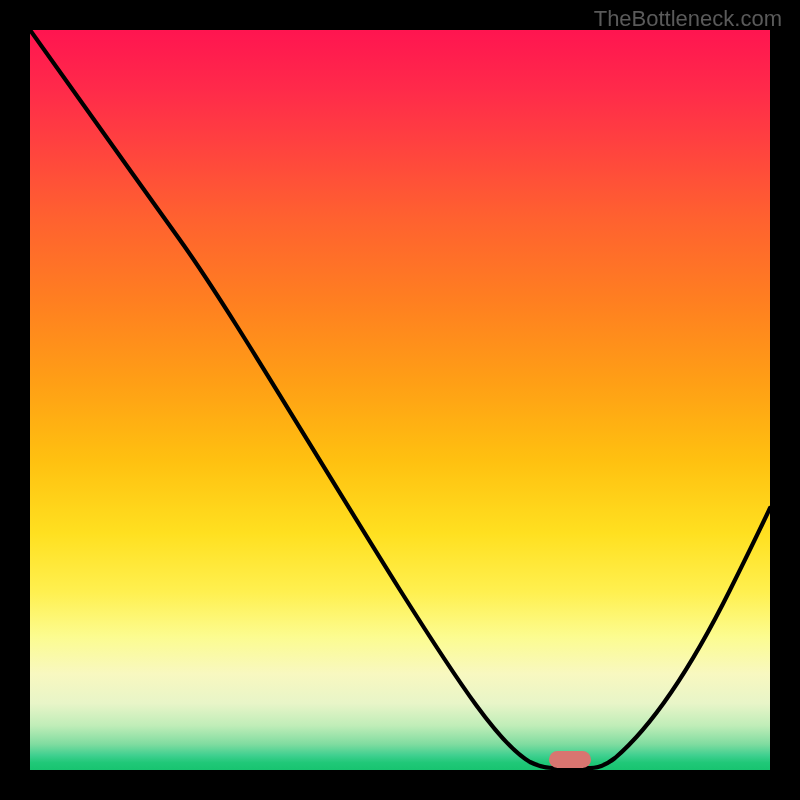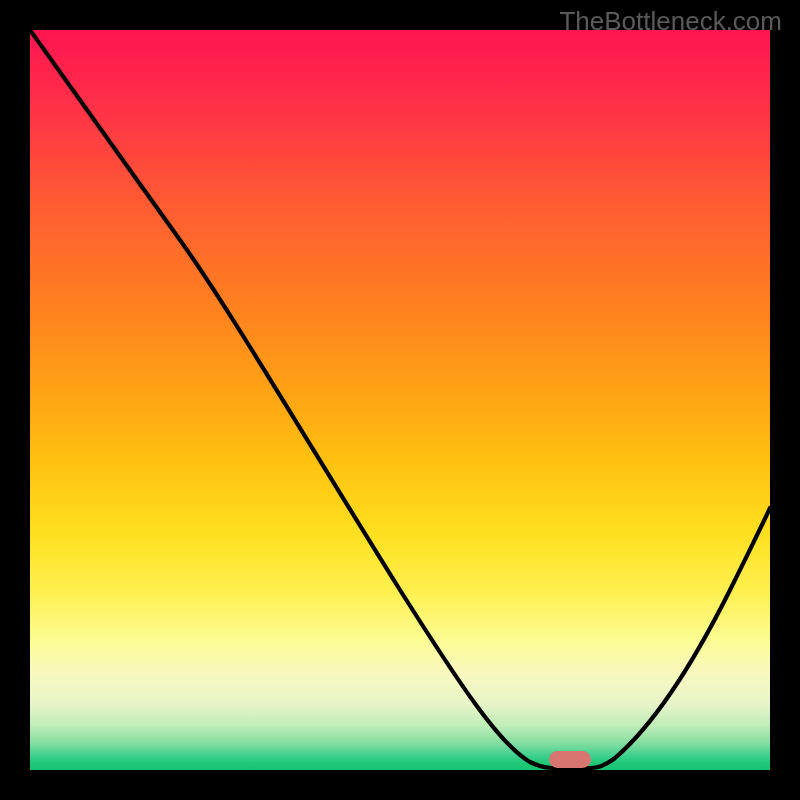--- a/index.html
+++ b/index.html
@@ -8,21 +8,21 @@
     height: 800px;
     background: #000000;
     font-family: Arial, sans-serif;
     position: relative;
   }
   .watermark {
     position: absolute;
     top: 6px;
     right: 18px;
     color: #5a5a5a;
-    font-size: 26px;
+    font-size: 22px;
     font-weight: 400;
     z-index: 10;
   }
   .plot-area {
     position: absolute;
     top: 30px;
     left: 30px;
     width: 740px;
     height: 740px;
     background: linear-gradient(to bottom,

